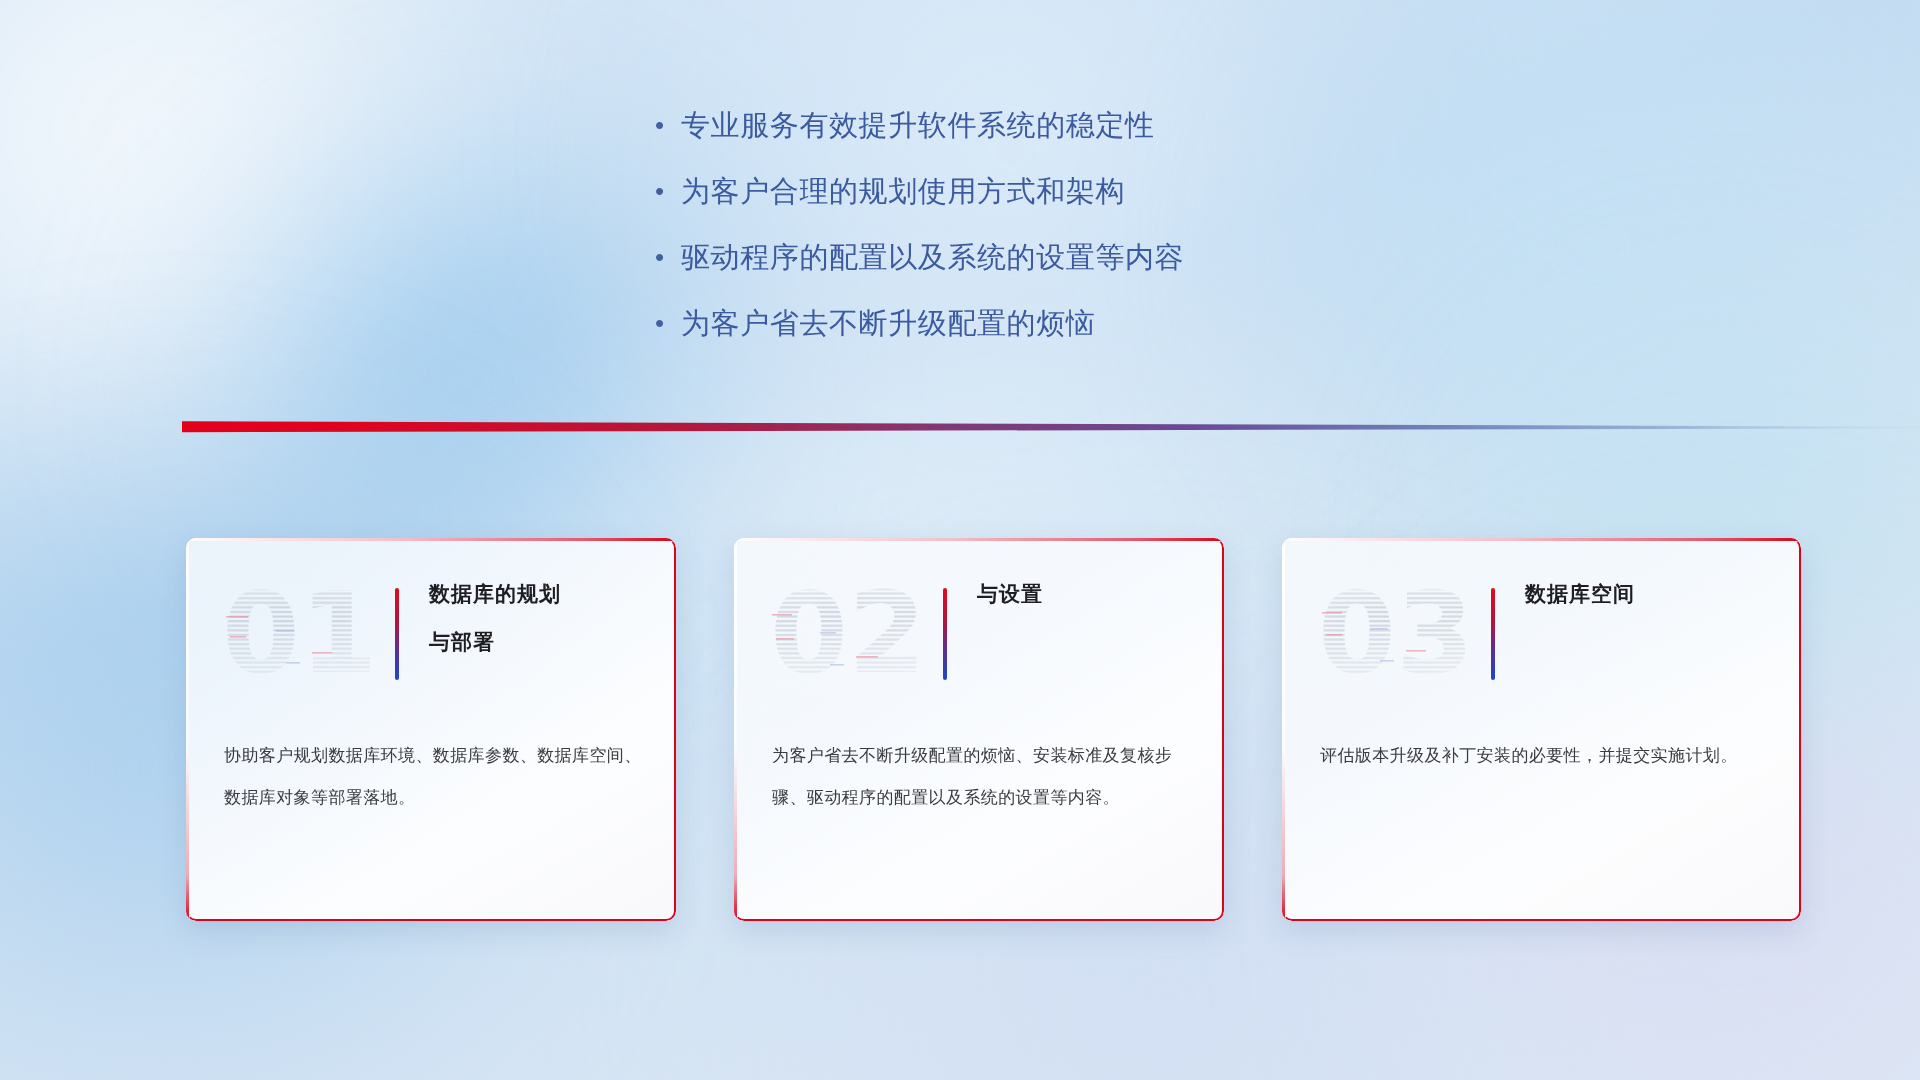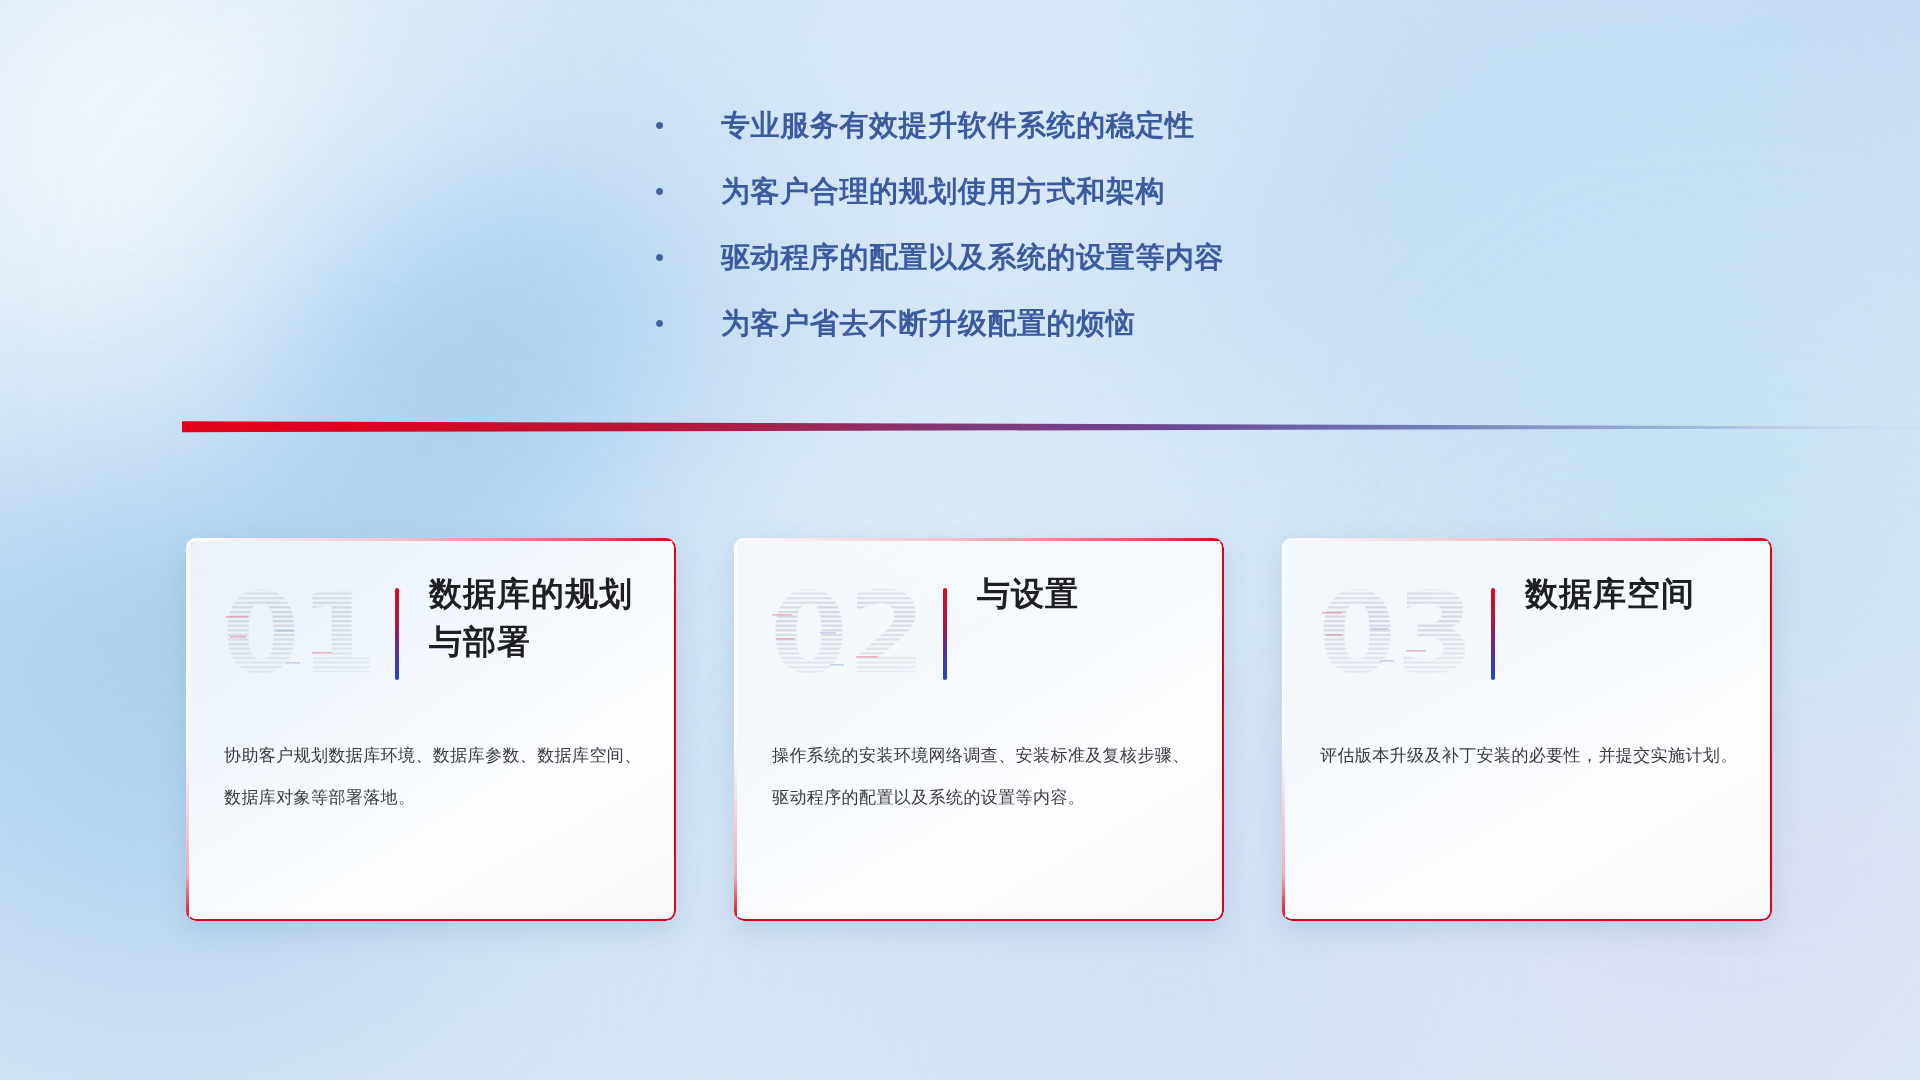--- a/index.html
+++ b/index.html
@@ -42,23 +42,22 @@
   #bullets{
     position:absolute;left:655px;top:104px;width:760px;
   }
   .bullet-row{display:flex;align-items:flex-start;margin-bottom:24px;}
   .bullet-dot{
     width:26px;flex:0 0 26px;line-height:42px;font-size:26px;
     color:#44619f;text-align:left;
   }
   .bullet-text{
     font-size:29px;line-height:42px;color:#3c5b9e;letter-spacing:.6px;
-    font-family:"DejaVu Sans","Liberation Sans",sans-serif;font-weight:700;
+    font-family:"DejaVu Sans","Liberation Sans",sans-serif;font-weight:400;
     white-space:nowrap;
-    margin-left:40px;
   }
 
   
   #divider{position:absolute;left:182px;top:418px;width:1740px;height:24px;}
 
   
   #cards{position:absolute;left:0;top:518px;width:1920px;height:400px;}
   .card{
     position:absolute;top:0;width:490px;height:383px;
     border-radius:10px;
@@ -77,34 +76,34 @@
   .card-red-top{
     position:absolute;left:0;right:0;top:0;height:2.5px;border-radius:10px 10px 0 0;
     background:linear-gradient(to right,rgba(255,255,255,.95) 0%,rgba(244,180,190,.85) 45%,rgba(226,80,100,.95) 82%,#d9041b 100%);
   }
   .card-red-left{
     position:absolute;left:0;top:0;bottom:0;width:2.5px;border-radius:10px 0 0 10px;
     background:linear-gradient(to bottom,rgba(255,255,255,.9) 0%,rgba(255,255,255,.55) 55%,rgba(232,120,135,.6) 88%,#d9041b 100%);
   }
   .c1{left:186px;}
   .c2{left:734px;}
-  .c3{left:1282px;}
+  .c3{left:1282px;padding-left:29px;}
 
   .card-head{position:absolute;left:0;top:26px;width:100%;height:140px;}
   .num-wrap{
     position:absolute;left:34px;top:10px;width:150px;height:116px;
   }
   .num-svg{width:150px;height:116px;display:block;}
   .vbar{
     position:absolute;left:209px;top:24px;width:4px;height:92px;border-radius:2px;
     background:linear-gradient(to bottom,#e00b1f 0%,#b01540 38%,#5a2f96 68%,#1f46c8 100%);
   }
   .card-title{
     position:absolute;left:243px;top:6px;width:230px;
-    font-size:33px;line-height:48px;color:#1f1f23;font-weight:600;
+    font-size:21px;line-height:48px;color:#1f1f23;font-weight:600;
     font-family:"DejaVu Sans","Liberation Sans",sans-serif;letter-spacing:1px;
   }
   .card-body{
     position:absolute;left:38px;top:196px;width:418px;
     font-size:17px;line-height:42px;color:#3a3a40;letter-spacing:.4px;
     font-family:"DejaVu Sans","Liberation Sans",sans-serif;
   }
 </style>
 </head>
 <body>
@@ -252,21 +251,21 @@
             <rect x="88" y="82" width="22" height="1.6" fill="#e8808f"></rect>
             <rect x="62" y="90" width="14" height="1.6" fill="#9fb6e0"></rect>
           </g>
         </svg>
       </div>
       <div class="vbar"></div>
       <div class="card-title">
         <div>与设置</div>
       </div>
     </div>
-    <div class="card-body">操作系统的安装环境网络调查、安装标准及复核步骤、驱动程序的配置以及系统的设置等内容。</div>
+    <div class="card-body">为客户省去不断升级配置的烦恼、安装标准及复核步骤、驱动程序的配置以及系统的设置等内容。</div>
     <div class="card-red-edge"></div>
     <div class="card-red-top"></div>
     <div class="card-red-left"></div>
   </div>
 
   <div class="card c3">
     <div class="card-head">
       <div class="num-wrap">
         <svg class="num-svg" viewBox="0 0 150 116">
           <defs>

